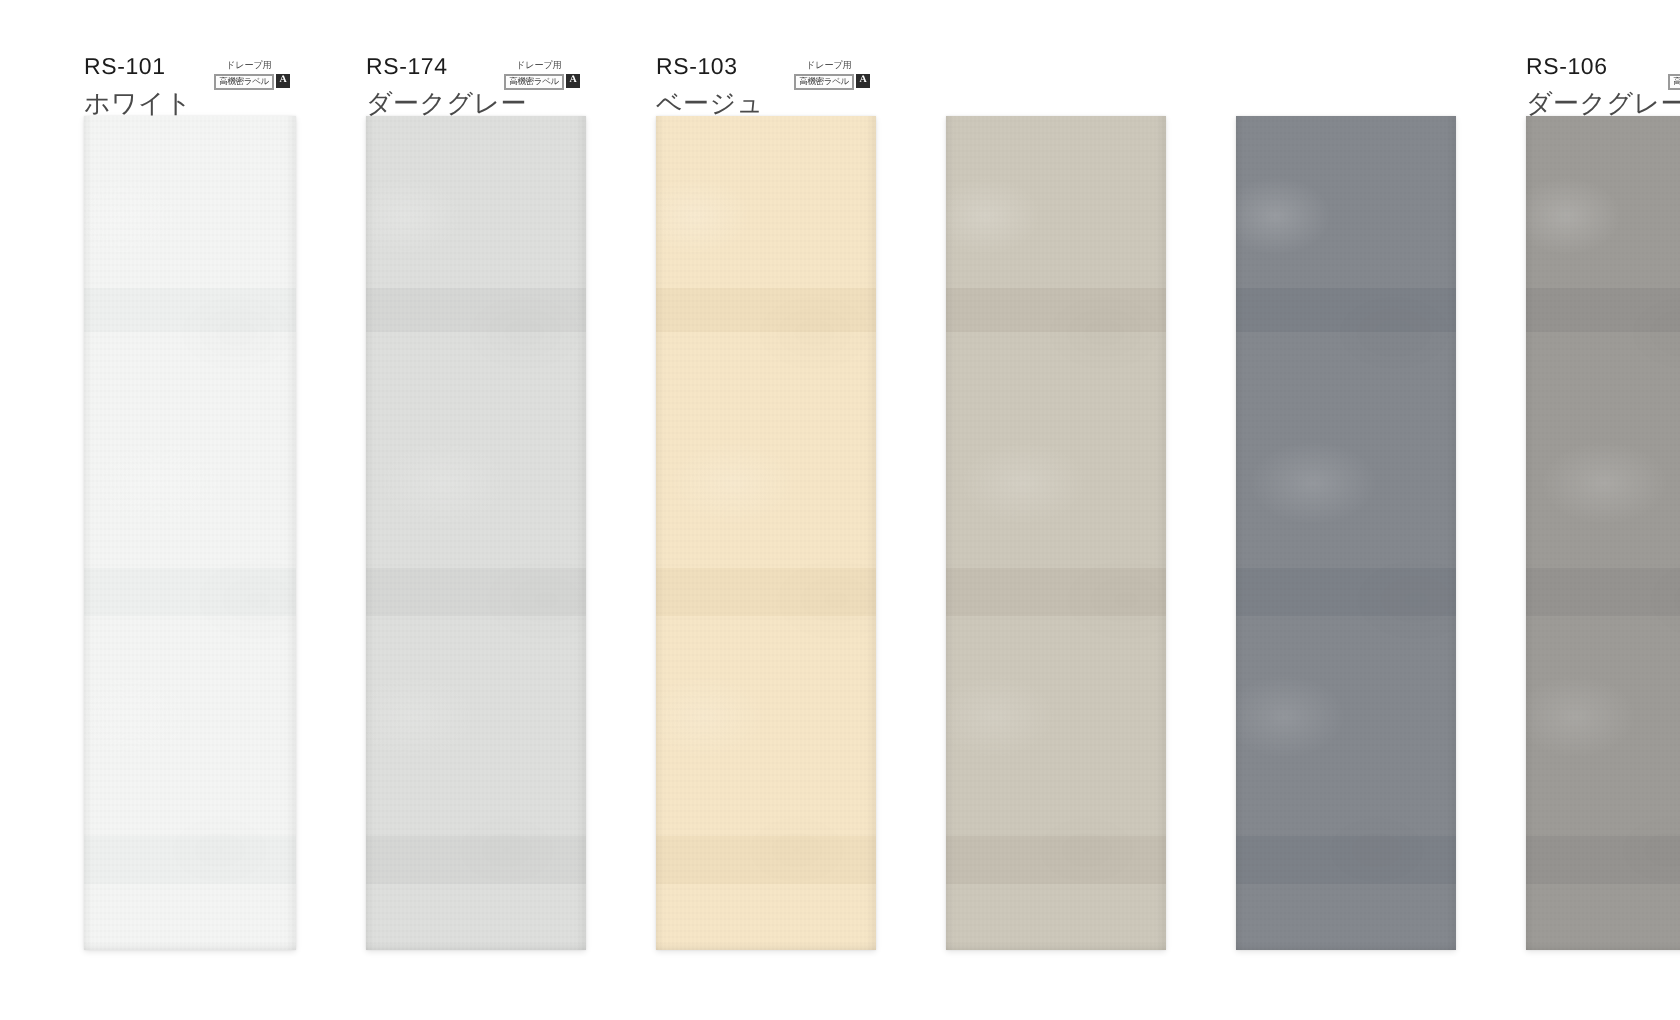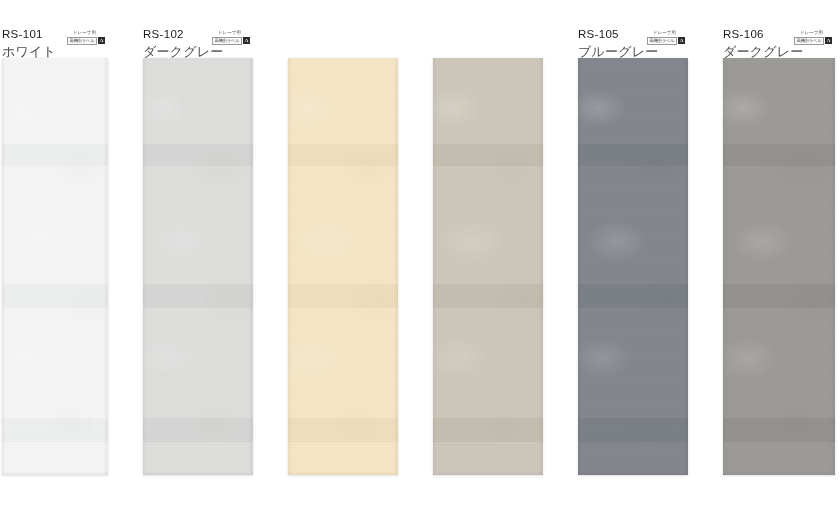--- a/index.html
+++ b/index.html
@@ -12,20 +12,21 @@
   }
   #catalog {
     position: relative;
     width: 840px; height: 510px;
     background: #ffffff;
   }
   .swatch-card {
     position: absolute;
     top: 0;
     height: 392px;
+    margin-left: 40px;
   }
   .card-header {
     position: absolute;
     top: 28px; left: 0;
     width: 100%;
     height: 30px;
   }
   .code {
     position: absolute;
     top: 0; left: 0;
@@ -159,21 +160,21 @@
           <div class="band" style="top: 226px; height: 24px; background: rgb(238, 240, 239);"></div>
           <div class="band" style="top: 360px; height: 24px; background: rgb(238, 240, 239);"></div>
         </div>
         <div class="swatch-mottle"></div>
         <div class="swatch-texture"></div>
         <div class="swatch-edge"></div>
       </div>
     </div>
     <div class="swatch-card" style="left: 143px; width: 110px;">
       <div class="card-header">
-        <div class="code">RS-102</div>
+        <div class="code">RS-174</div>
         <div class="color-name">ダークグレー</div>
         <div class="spec-badge">
           <div class="badge-top">ドレープ用</div>
           <div class="badge-row">
             <div class="badge-pill">高機密ラベル</div>
             <div class="badge-mark">A</div>
           </div>
         </div>
       </div>
       <div class="swatch">
@@ -182,20 +183,31 @@
           <div class="band" style="top: 86px; height: 22px; background: rgb(214, 215, 213);"></div>
           <div class="band" style="top: 226px; height: 24px; background: rgb(214, 215, 213);"></div>
           <div class="band" style="top: 360px; height: 24px; background: rgb(214, 215, 213);"></div>
         </div>
         <div class="swatch-mottle"></div>
         <div class="swatch-texture"></div>
         <div class="swatch-edge"></div>
       </div>
     </div>
     <div class="swatch-card" style="left: 288px; width: 110px;">
+      <div class="card-header">
+        <div class="code">RS-103</div>
+        <div class="color-name">ベージュ</div>
+        <div class="spec-badge">
+          <div class="badge-top">ドレープ用</div>
+          <div class="badge-row">
+            <div class="badge-pill">高機密ラベル</div>
+            <div class="badge-mark">A</div>
+          </div>
+        </div>
+      </div>
       <div class="swatch">
         <div class="swatch-base" style="background: rgb(246, 230, 199);"></div>
         <div class="swatch-bands">
           <div class="band" style="top: 86px; height: 22px; background: rgb(240, 223, 190);"></div>
           <div class="band" style="top: 226px; height: 24px; background: rgb(240, 223, 190);"></div>
           <div class="band" style="top: 360px; height: 24px; background: rgb(240, 223, 190);"></div>
         </div>
         <div class="swatch-mottle"></div>
         <div class="swatch-texture"></div>
         <div class="swatch-edge"></div>
@@ -208,31 +220,20 @@
           <div class="band" style="top: 86px; height: 22px; background: rgb(197, 191, 178);"></div>
           <div class="band" style="top: 226px; height: 24px; background: rgb(197, 191, 178);"></div>
           <div class="band" style="top: 360px; height: 24px; background: rgb(197, 191, 178);"></div>
         </div>
         <div class="swatch-mottle"></div>
         <div class="swatch-texture"></div>
         <div class="swatch-edge"></div>
       </div>
     </div>
     <div class="swatch-card" style="left: 578px; width: 110px;">
-      <div class="card-header">
-        <div class="code">RS-105</div>
-        <div class="color-name">ブルーグレー</div>
-        <div class="spec-badge">
-          <div class="badge-top">ドレープ用</div>
-          <div class="badge-row">
-            <div class="badge-pill">高機密ラベル</div>
-            <div class="badge-mark">A</div>
-          </div>
-        </div>
-      </div>
       <div class="swatch">
         <div class="swatch-base" style="background: rgb(132, 136, 142);"></div>
         <div class="swatch-bands">
           <div class="band" style="top: 86px; height: 22px; background: rgb(124, 129, 136);"></div>
           <div class="band" style="top: 226px; height: 24px; background: rgb(124, 129, 136);"></div>
           <div class="band" style="top: 360px; height: 24px; background: rgb(124, 129, 136);"></div>
         </div>
         <div class="swatch-mottle"></div>
         <div class="swatch-texture"></div>
         <div class="swatch-edge"></div>

